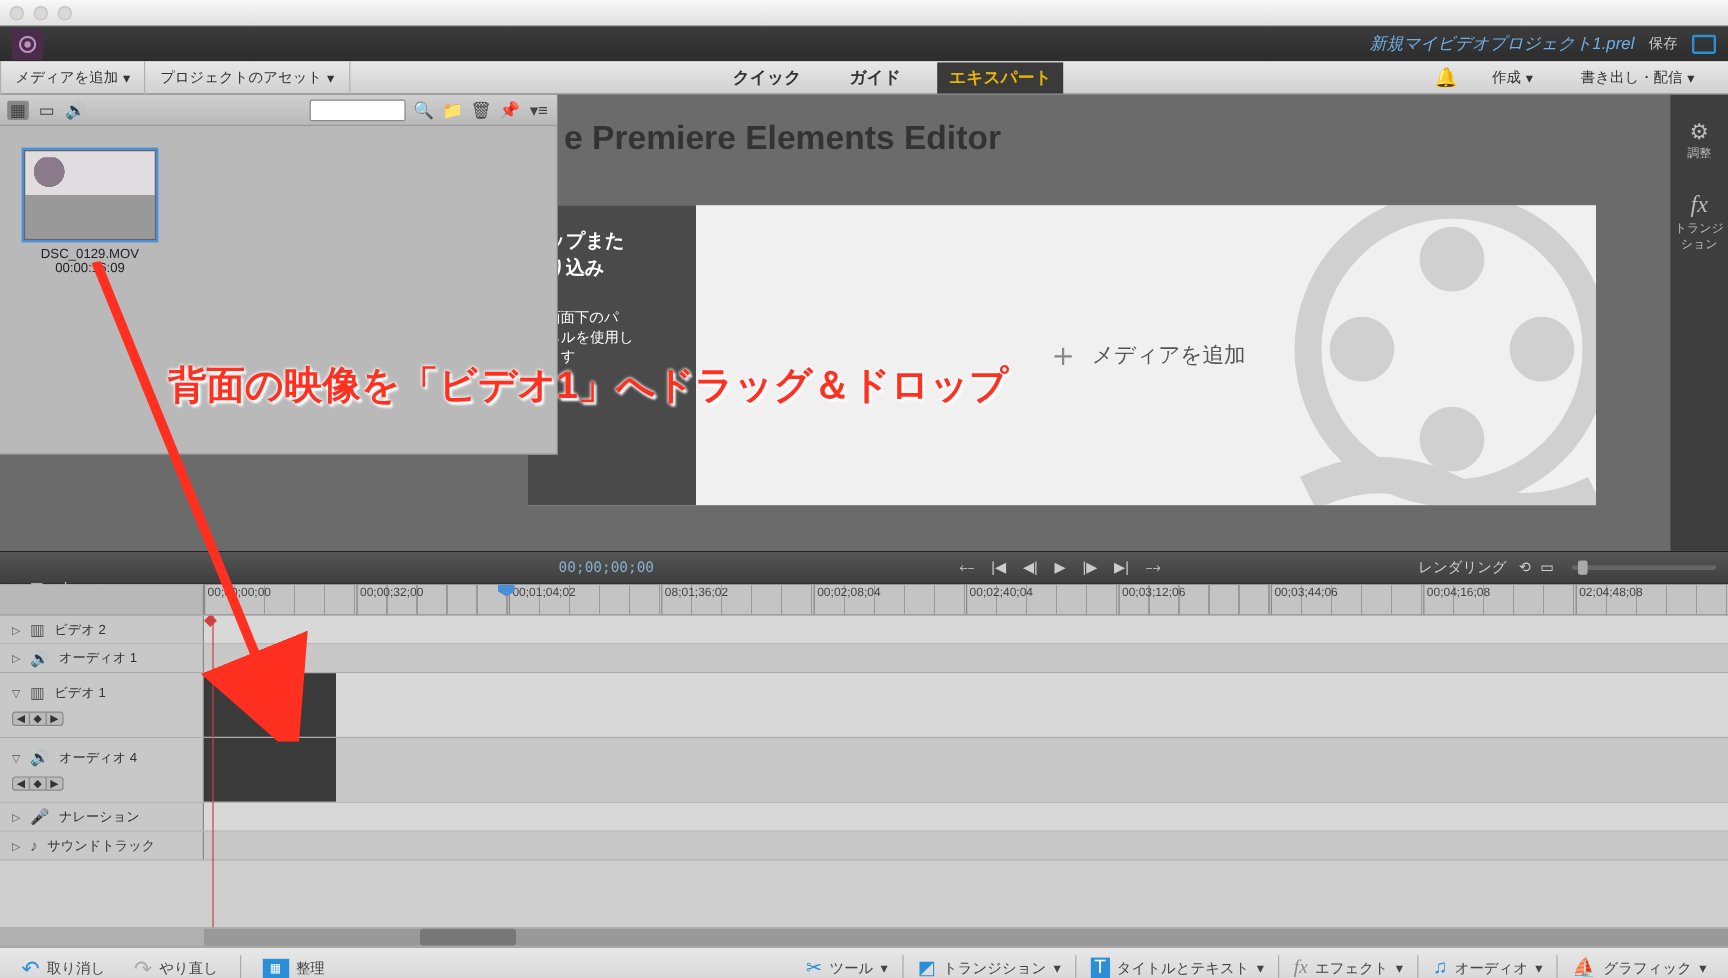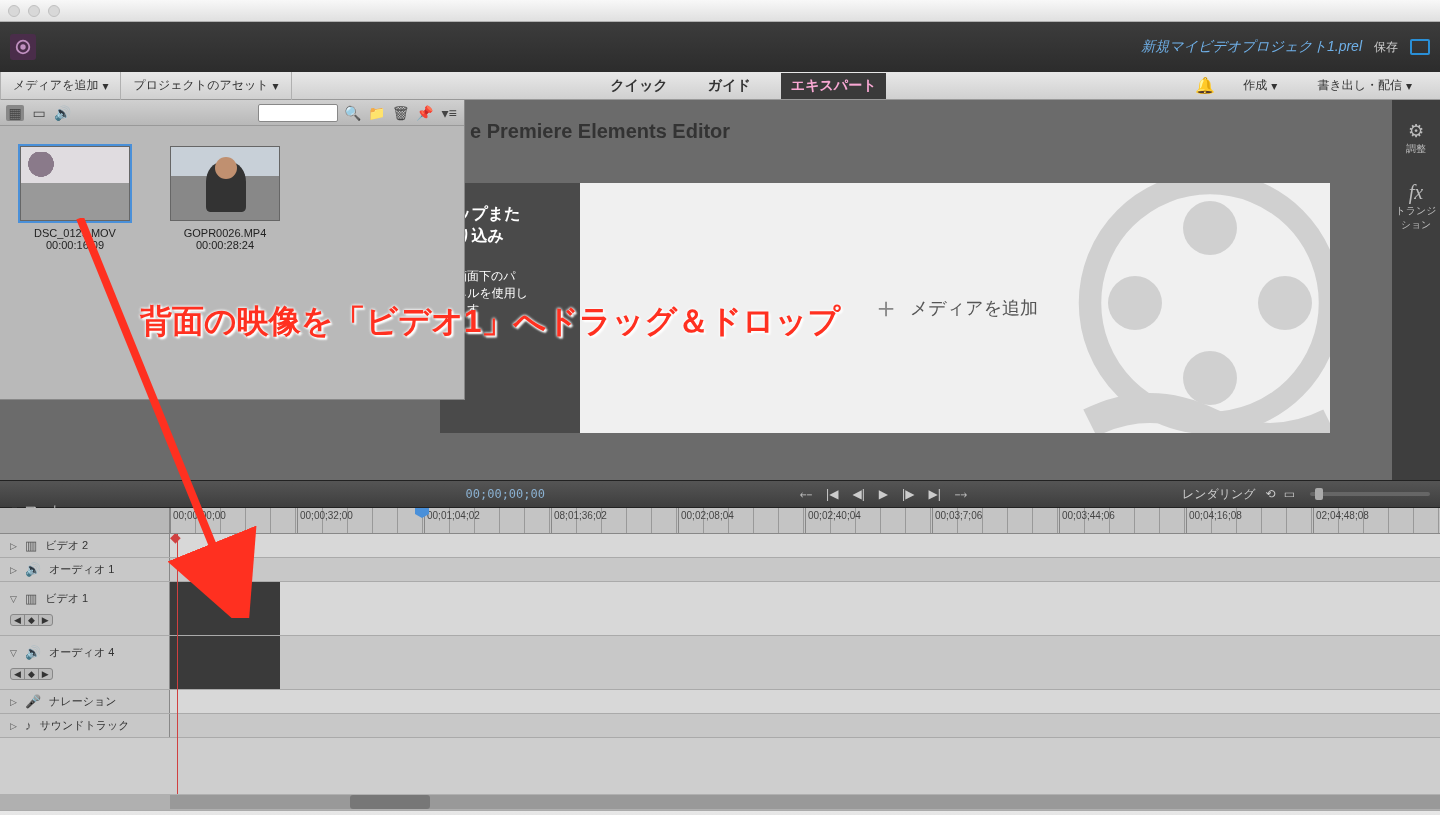--- a/index.html
+++ b/index.html
@@ -4,36 +4,36 @@
 <style>
 * { margin: 0; padding: 0; box-sizing: border-box; font-family: "Hiragino Kaku Gothic Pro", "Meiryo", sans-serif; }
 body { width: 1440px; height: 815px; background: #6b6b6b; overflow: hidden; position: relative; }
 
 
 .titlebar { height: 22px; background: linear-gradient(#f8f8f8,#e0e0e0); display: flex; align-items: center; padding: 0 8px; border-bottom: 1px solid #b0b0b0; }
 .traffic { display: flex; gap: 8px; }
 .tl { width: 12px; height: 12px; border-radius: 50%; background: #d8d8d8; border: 1px solid #c0c0c0; }
 
 
-.appheader { height: 50px; background: linear-gradient(#3c3c3c,#2c2c2c); display: flex; align-items: center; padding: 0 10px; color: #ccc; }
+.appheader { height: 29px; background: linear-gradient(#3c3c3c,#2c2c2c); display: flex; align-items: center; padding: 0 10px; color: #ccc; }
 .appicon { width: 26px; height: 26px; background: #4a2d4a; border-radius: 3px; display:flex; align-items:center; justify-content:center; }
 .appicon svg { width:18px; height:18px; }
 .project-title { margin-left: auto; display: flex; align-items: center; gap: 12px; }
 .proj-name { color: #6fb0e8; font-style: italic; font-size: 14px; }
 .save-btn { color:#ccc; font-size:12px; }
 .mon-icon { width:20px; height:16px; border:2px solid #2a8fd6; border-radius:2px; }
 
 
 .menubar { height: 28px; background: linear-gradient(#e8e8e8,#d0d0d0); display: flex; align-items: center; border-bottom: 1px solid #999; font-size: 12px; color: #333; }
 .menubar-left { display:flex; }
 .menu-btn { padding: 0 12px; height: 28px; display:flex; align-items:center; border-right: 1px solid #b0b0b0; cursor: pointer; gap:4px; }
 .menu-btn:first-child { border-left: 1px solid #b0b0b0; }
 .mode-tabs { margin: 0 auto; display: flex; gap: 20px; font-size: 14px; font-weight: bold; }
 .mode-tab { padding: 4px 10px; color: #333; }
-.mode-tab.active { background: #3a3a3a; color: #f9a8d4; }
+.mode-tab.active { background: #3a3a3a; color: #eab308; }
 .menubar-right { display:flex; align-items:center; gap:16px; padding-right:16px; }
 .bell { color:#2a8fd6; font-size:16px; }
 
 
 .work { height: 380px; background: #6b6b6b; position: relative; }
 
 
 .assets-panel { position: absolute; left: 0; top: 0; width: 465px; height: 300px; background: #b9b9b9; border-right: 1px solid #888; border-bottom: 1px solid #888; z-index:5; }
 .assets-toolbar { height: 26px; background: linear-gradient(#d0d0d0,#b8b8b8); display: flex; align-items: center; padding: 0 6px; gap: 6px; border-bottom: 1px solid #999; }
 .tb-icon { width: 18px; height: 16px; display:flex; align-items:center; justify-content:center; color:#444; font-size:14px; cursor:pointer; }
@@ -45,21 +45,21 @@
 .asset-thumb { width: 110px; height: 75px; background: #888; border: 1px solid #666; margin: 0 auto 6px; position: relative; overflow:hidden; }
 .asset-thumb.selected { outline: 2px solid #4a90d9; }
 .thumb-img1 { background: linear-gradient(#e0dce0 50%, #999 50%); }
 .thumb-tree { position:absolute; left:5px; top:5px; width:30px; height:40px; background: radial-gradient(circle at 50% 30%, #8a7a8a 40%, transparent 41%); }
 .thumb-img2 { background: linear-gradient(#c8d0d8 40%, #888 40%); }
 .thumb-person { position:absolute; left:35px; top:15px; width:40px; height:50px; background:#333; border-radius:40% 40% 10% 10%; }
 .thumb-face { position:absolute; left:44px; top:10px; width:22px; height:22px; background:#c09070; border-radius:50%; }
 
 
 .monitor-area { position:absolute; left:440px; top:10px; right:50px; bottom:10px; }
-.monitor-title { color:#333; font-size: 20px; font-weight: bold; padding: 10px 30px; }
+.monitor-title { color:#333; font-size: 28px; font-weight: bold; padding: 10px 30px; }
 .monitor-box { margin: 30px 60px 0 0; height: 250px; background:#f0f0f0; position:relative; display:flex; }
 .drop-hint { width:140px; background:#4a4a4a; color:#fff; padding:20px 15px; font-size:16px; font-weight:bold; line-height:1.4; position:relative; }
 .drop-hint::after { content:''; position:absolute; right:-15px; top:50%; border:15px solid transparent; border-left-color:#4a4a4a; transform:translateY(-50%); }
 .add-media { flex:1; display:flex; align-items:center; justify-content:center; color:#555; font-size:18px; gap:10px; position:relative; overflow:hidden; }
 .film-reel { position:absolute; right:-30px; top:-30px; width:300px; height:300px; opacity:0.3; }
 
 
 .right-sidebar { position:absolute; right:0; top:0; width:48px; height:380px; background:#3e3e3e; display:flex; flex-direction:column; align-items:center; padding-top:20px; gap:25px; color:#bbb; font-size:10px; }
 .rs-item { text-align:center; cursor:pointer; }
 .rs-icon { font-size:20px; font-style:italic; font-family:serif; }
@@ -212,28 +212,20 @@
       <div class="tb-icon">▾≡</div>
     </div>
     <div class="assets-grid">
       <div class="asset-item">
         <div class="asset-thumb selected thumb-img1">
           <div class="thumb-tree"></div>
         </div>
         <div>DSC_0129.MOV</div>
         <div>00:00:16:09</div>
       </div>
-      <div class="asset-item">
-        <div class="asset-thumb thumb-img2">
-          <div class="thumb-person"></div>
-            <div class="thumb-face"></div>
-        </div>
-        <div>GOPR0026.MP4</div>
-        <div>00:00:28:24</div>
-      </div>
     </div>
   </div>
 
   <div class="right-sidebar">
     <div class="rs-item">
       <div style="font-size:18px">⚙</div>
       <div>調整</div>
     </div>
     <div class="rs-item">
       <div class="rs-icon">fx</div>
@@ -278,21 +270,21 @@
 
 <div class="ruler">
   <div class="ruler-labels-area"></div>
   <div class="ruler-ticks" id="ruler-ticks">
       <div class="ruler-tick">00;00;00;00</div>
       <div class="ruler-tick">00;00;32;00</div>
       <div class="ruler-tick">00;01;04;02</div>
       <div class="ruler-tick">08;01;36;02</div>
       <div class="ruler-tick">00;02;08;04</div>
       <div class="ruler-tick">00;02;40;04</div>
-      <div class="ruler-tick">00;03;7;06</div>
+      <div class="ruler-tick">00;03;12;06</div>
       <div class="ruler-tick">00;03;44;06</div>
       <div class="ruler-tick">00;04;16;08</div>
       <div class="ruler-tick">02;04;48;08</div>
     </div>
   <div class="playhead">
       <div class="playhead-head"></div>
     </div>
 </div>
 
 <div class="tracks">

